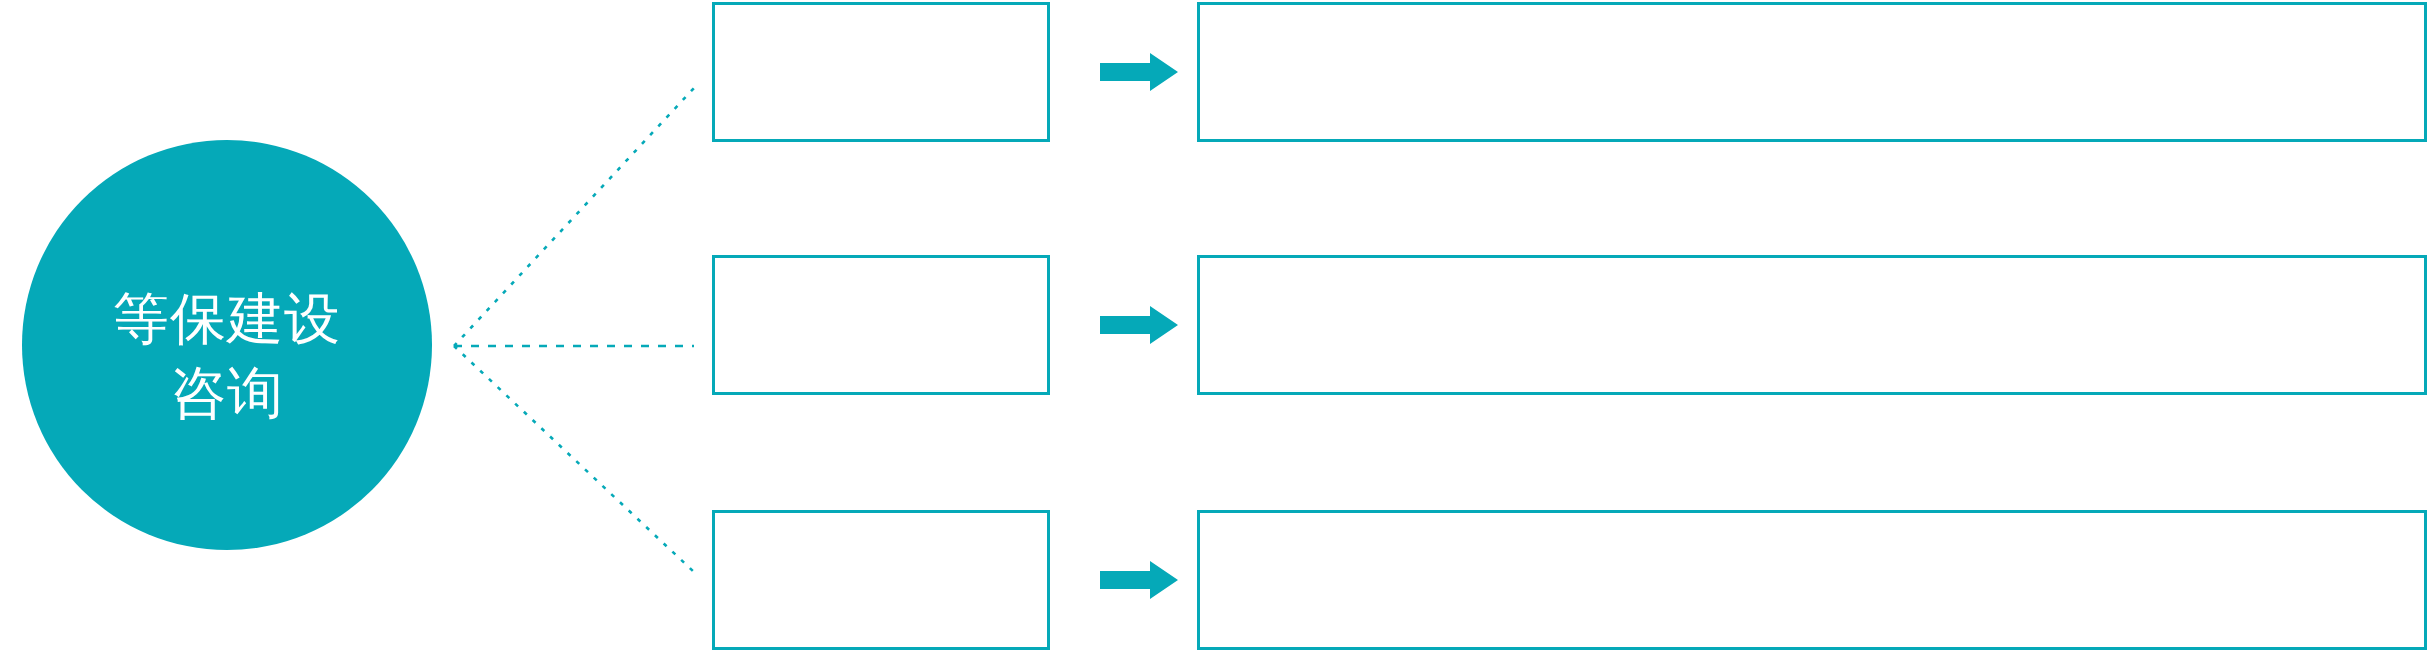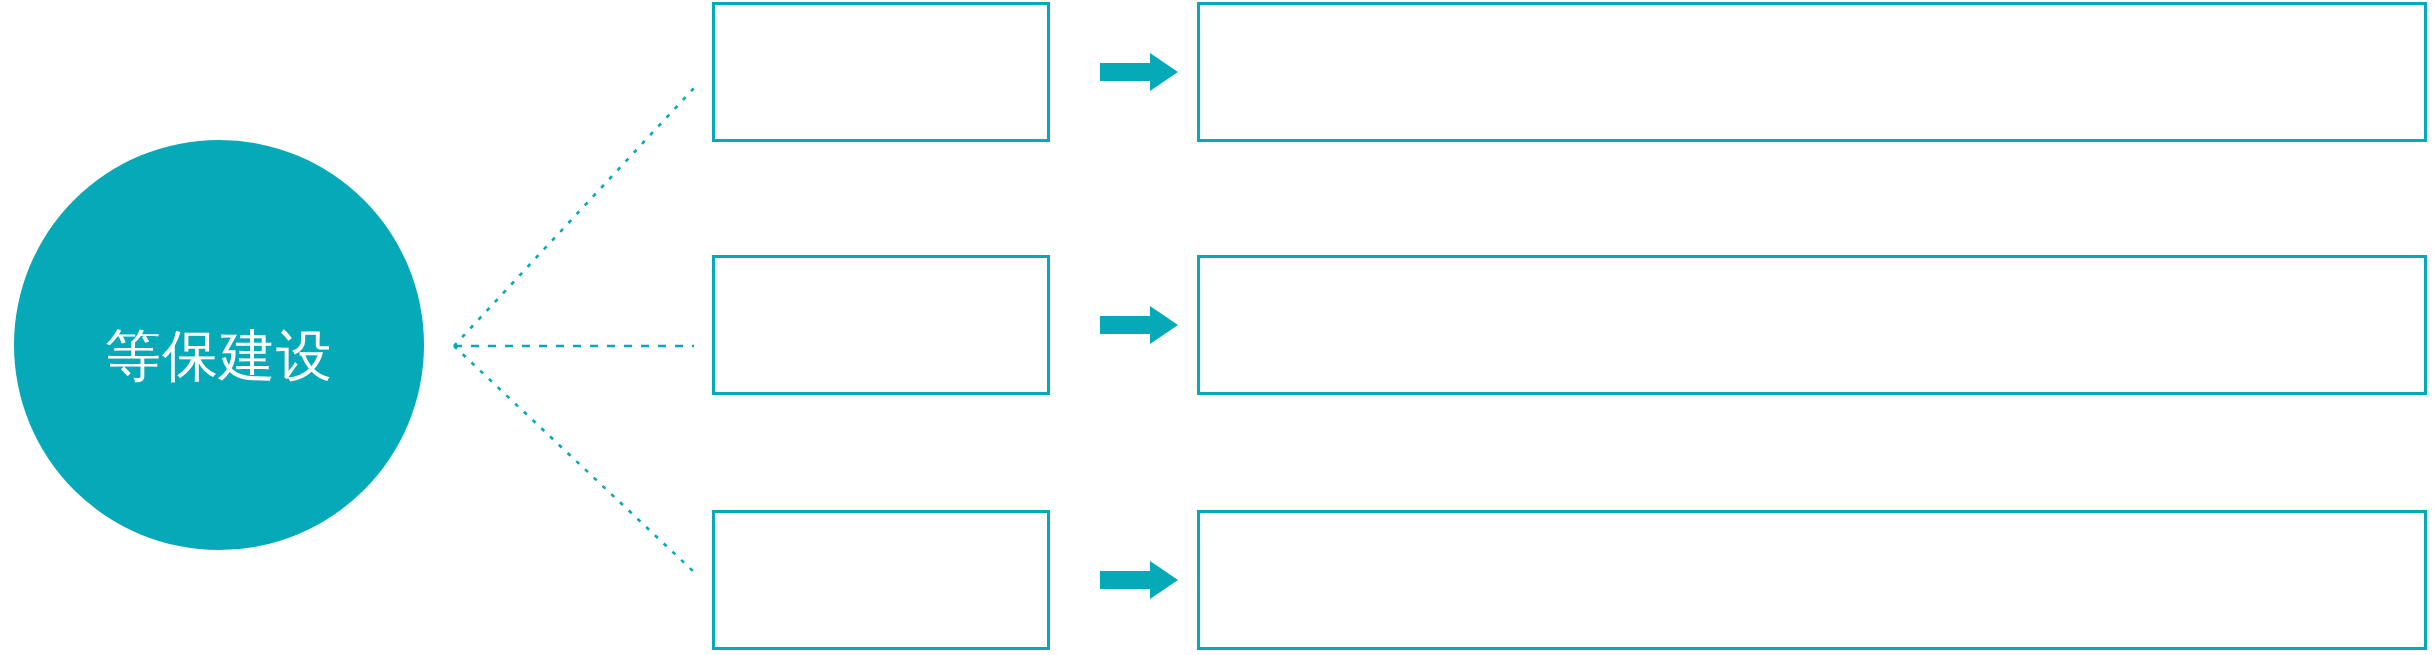--- a/index.html
+++ b/index.html
@@ -21,21 +21,21 @@
     width: 2434px; height: 655px;
   }
   .connectors line {
     stroke: var(--accent);
     stroke-width: 2.6;
   }
   .connectors line.diag { stroke-dasharray: 4 8; }
   .connectors line.horz { stroke-dasharray: 8 9; }
   .circle {
     position: absolute;
-    left: 14px; top: 140px;
+    left: 22px; top: 140px;
     width: 410px; height: 410px;
     border-radius: 50%;
     background: var(--accent);
     display: flex;
     align-items: center;
     justify-content: center;
   }
   .circle-text {
     padding-top: 22px;
     color: #FFFFFF;
@@ -87,20 +87,21 @@
 
   <svg class="connectors" viewBox="0 0 2434 655" xmlns="http://www.w3.org/2000/svg">
     <line class="diag" x1="454" y1="346" x2="694" y2="88"></line>
     <line class="horz" x1="454" y1="346" x2="694" y2="346"></line>
     <line class="diag" x1="454" y1="346" x2="694" y2="572"></line>
   </svg>
 
   <div class="circle">
     <div class="circle-text">
       <span>等保建设</span>
+      <span>咨询</span>
     </div>
   </div>
 
   <div class="row row-1">
     <div class="small-box">
       <span class="box-label"></span>
     </div>
     <svg class="arrow" viewBox="0 0 78 40">
       <polygon points="0,11 50,11 50,1 78,20 50,39 50,29 0,29"></polygon>
     </svg>

